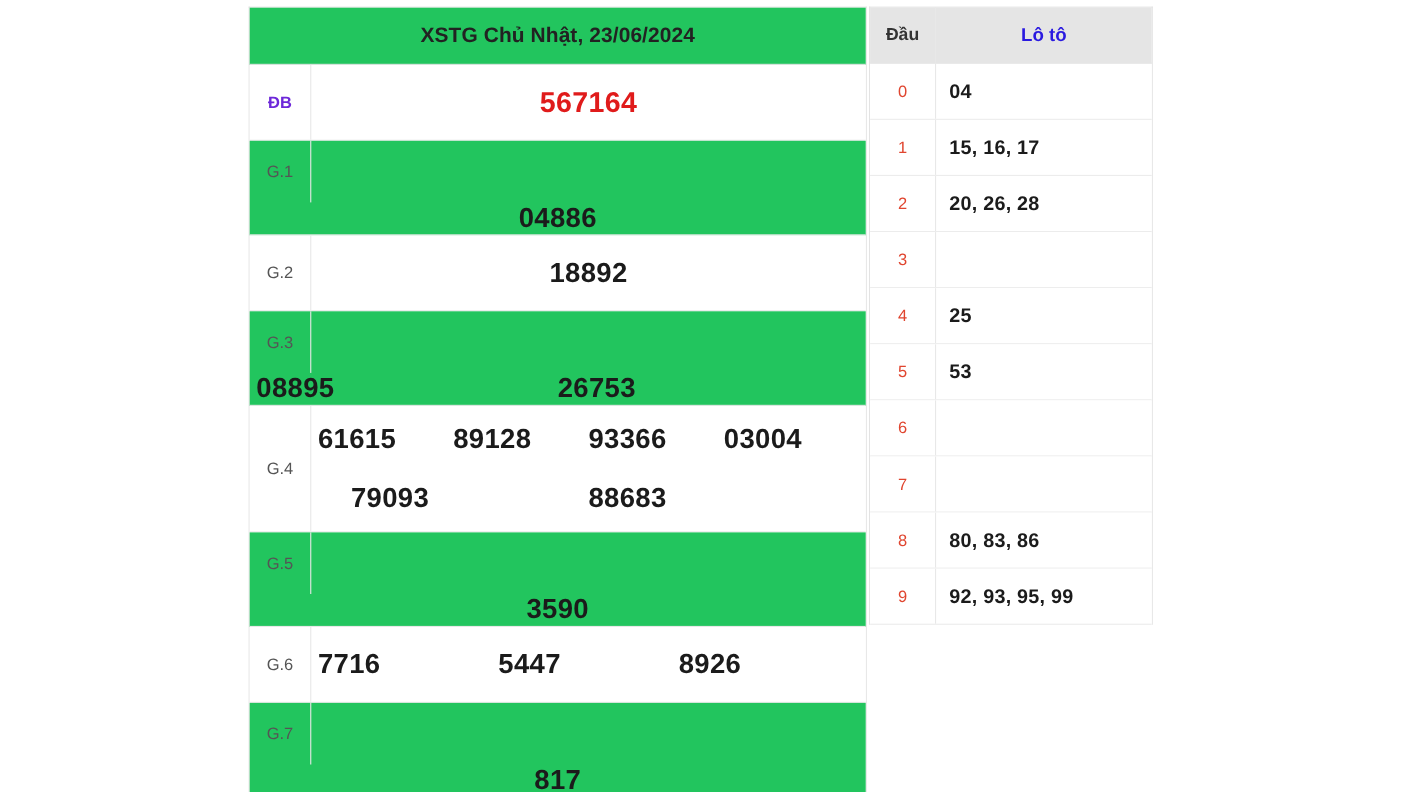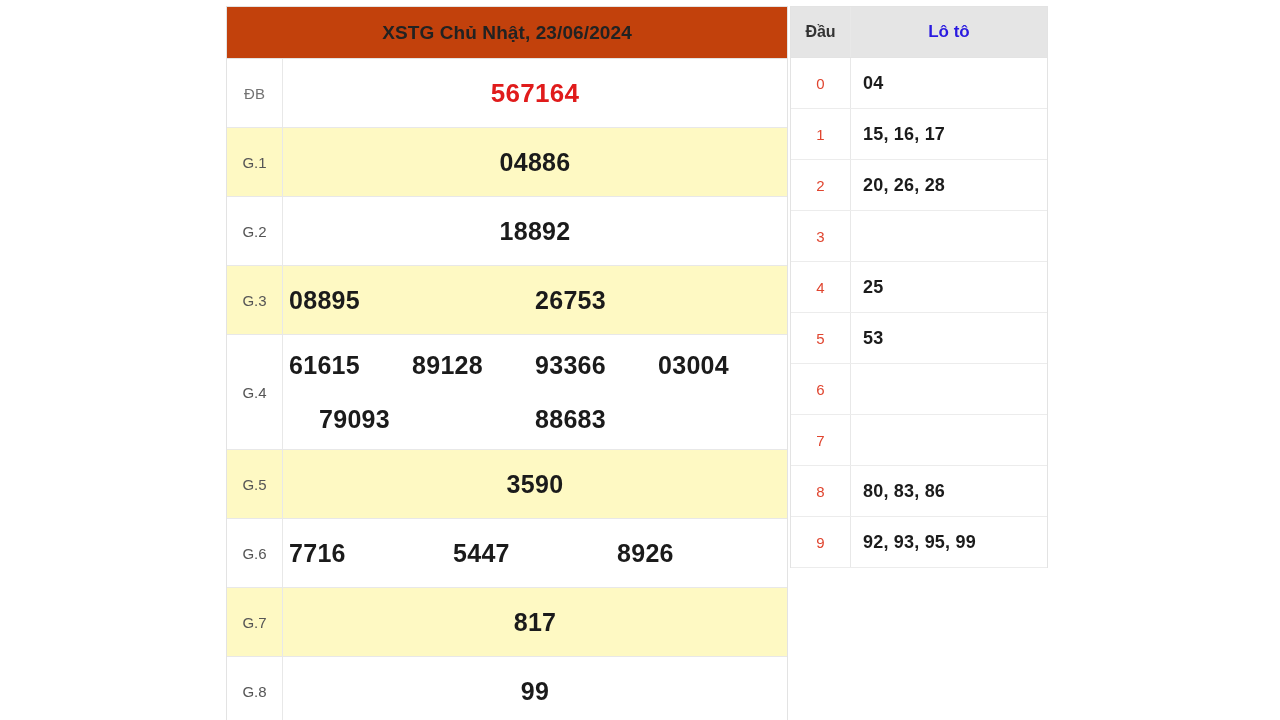--- a/index.html
+++ b/index.html
@@ -29,58 +29,60 @@
     top: 6px;
     width: 562px;
     border: 1px solid #e3e3e3;
     border-bottom: none;
     box-sizing: border-box;
     background: #ffffff;
   }
 
   .tbl-header {
     height: 51px;
-    background: #c2410c;
+    background: #22c55e;
     border-bottom: 1px solid #e3e3e3;
     display: flex;
     align-items: center;
     justify-content: center;
   }
   .tbl-header-title {
     font-size: 19px;
     font-weight: bold;
     color: #222222;
     letter-spacing: 0.1px;
   }
 
   .prize-row {
     display: flex;
     align-items: stretch;
     border-bottom: 1px solid #e8e8e8;
     background: #ffffff;
     min-height: 68px;
   }
   .prize-row.alt {
-    background: #fef9c3;
+    background: #22c55e;
+    flex-direction: column;
   }
 
   .prize-label {
     width: 56px;
     flex: 0 0 56px;
     border-right: 1px solid #e8e8e8;
     display: flex;
     align-items: center;
     justify-content: center;
     font-size: 15px;
     color: #555555;
     box-sizing: border-box;
   }
   .prize-label.db {
-    color: #737373;
+    color: #6d28d9;
     font-size: 15px;
+    font-weight: bold;
   }
 
   .prize-values {
     flex: 1 1 auto;
     display: flex;
     flex-direction: column;
     justify-content: center;
     padding: 0 6px;
     box-sizing: border-box;
   }

